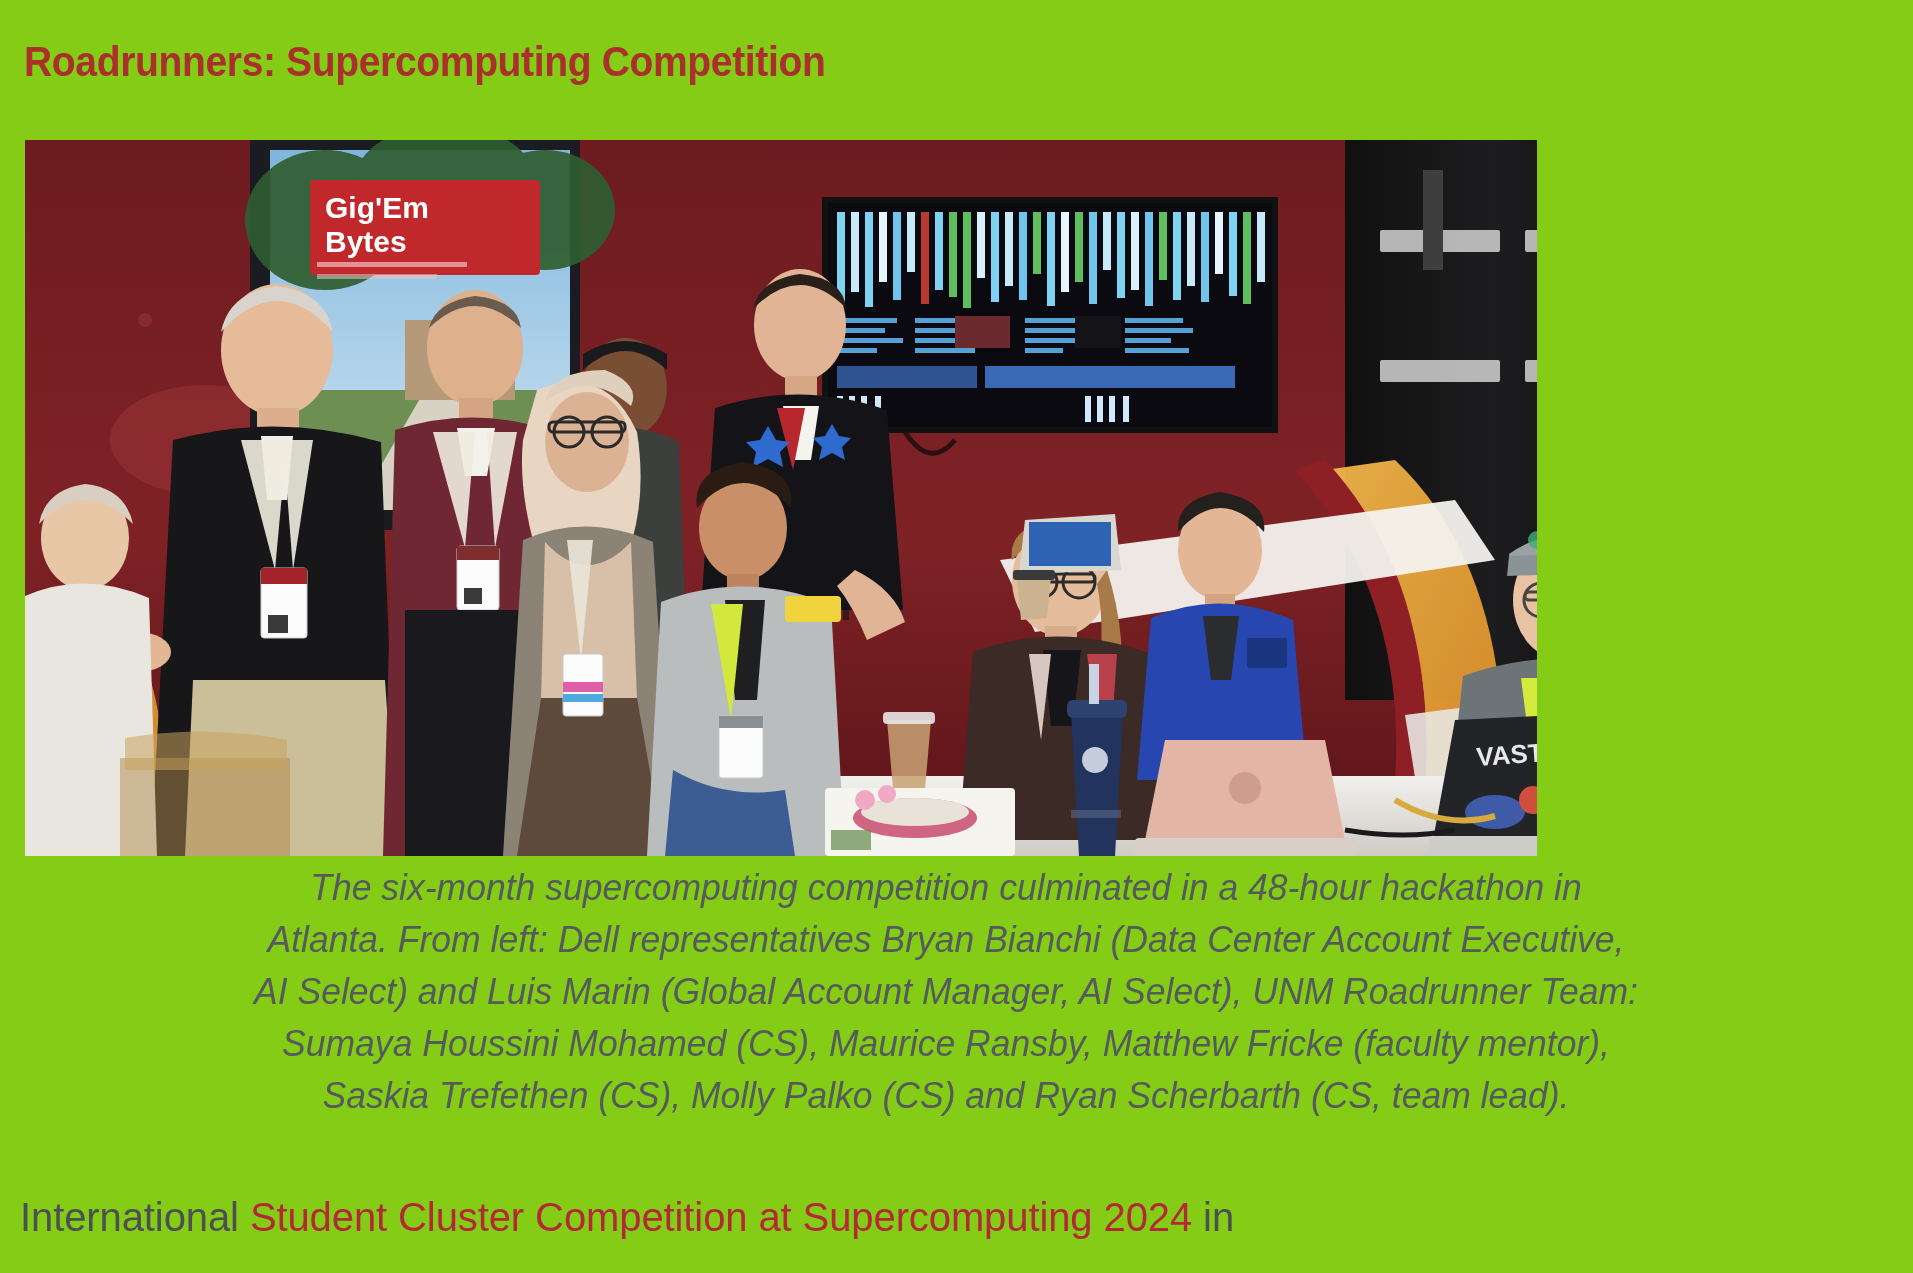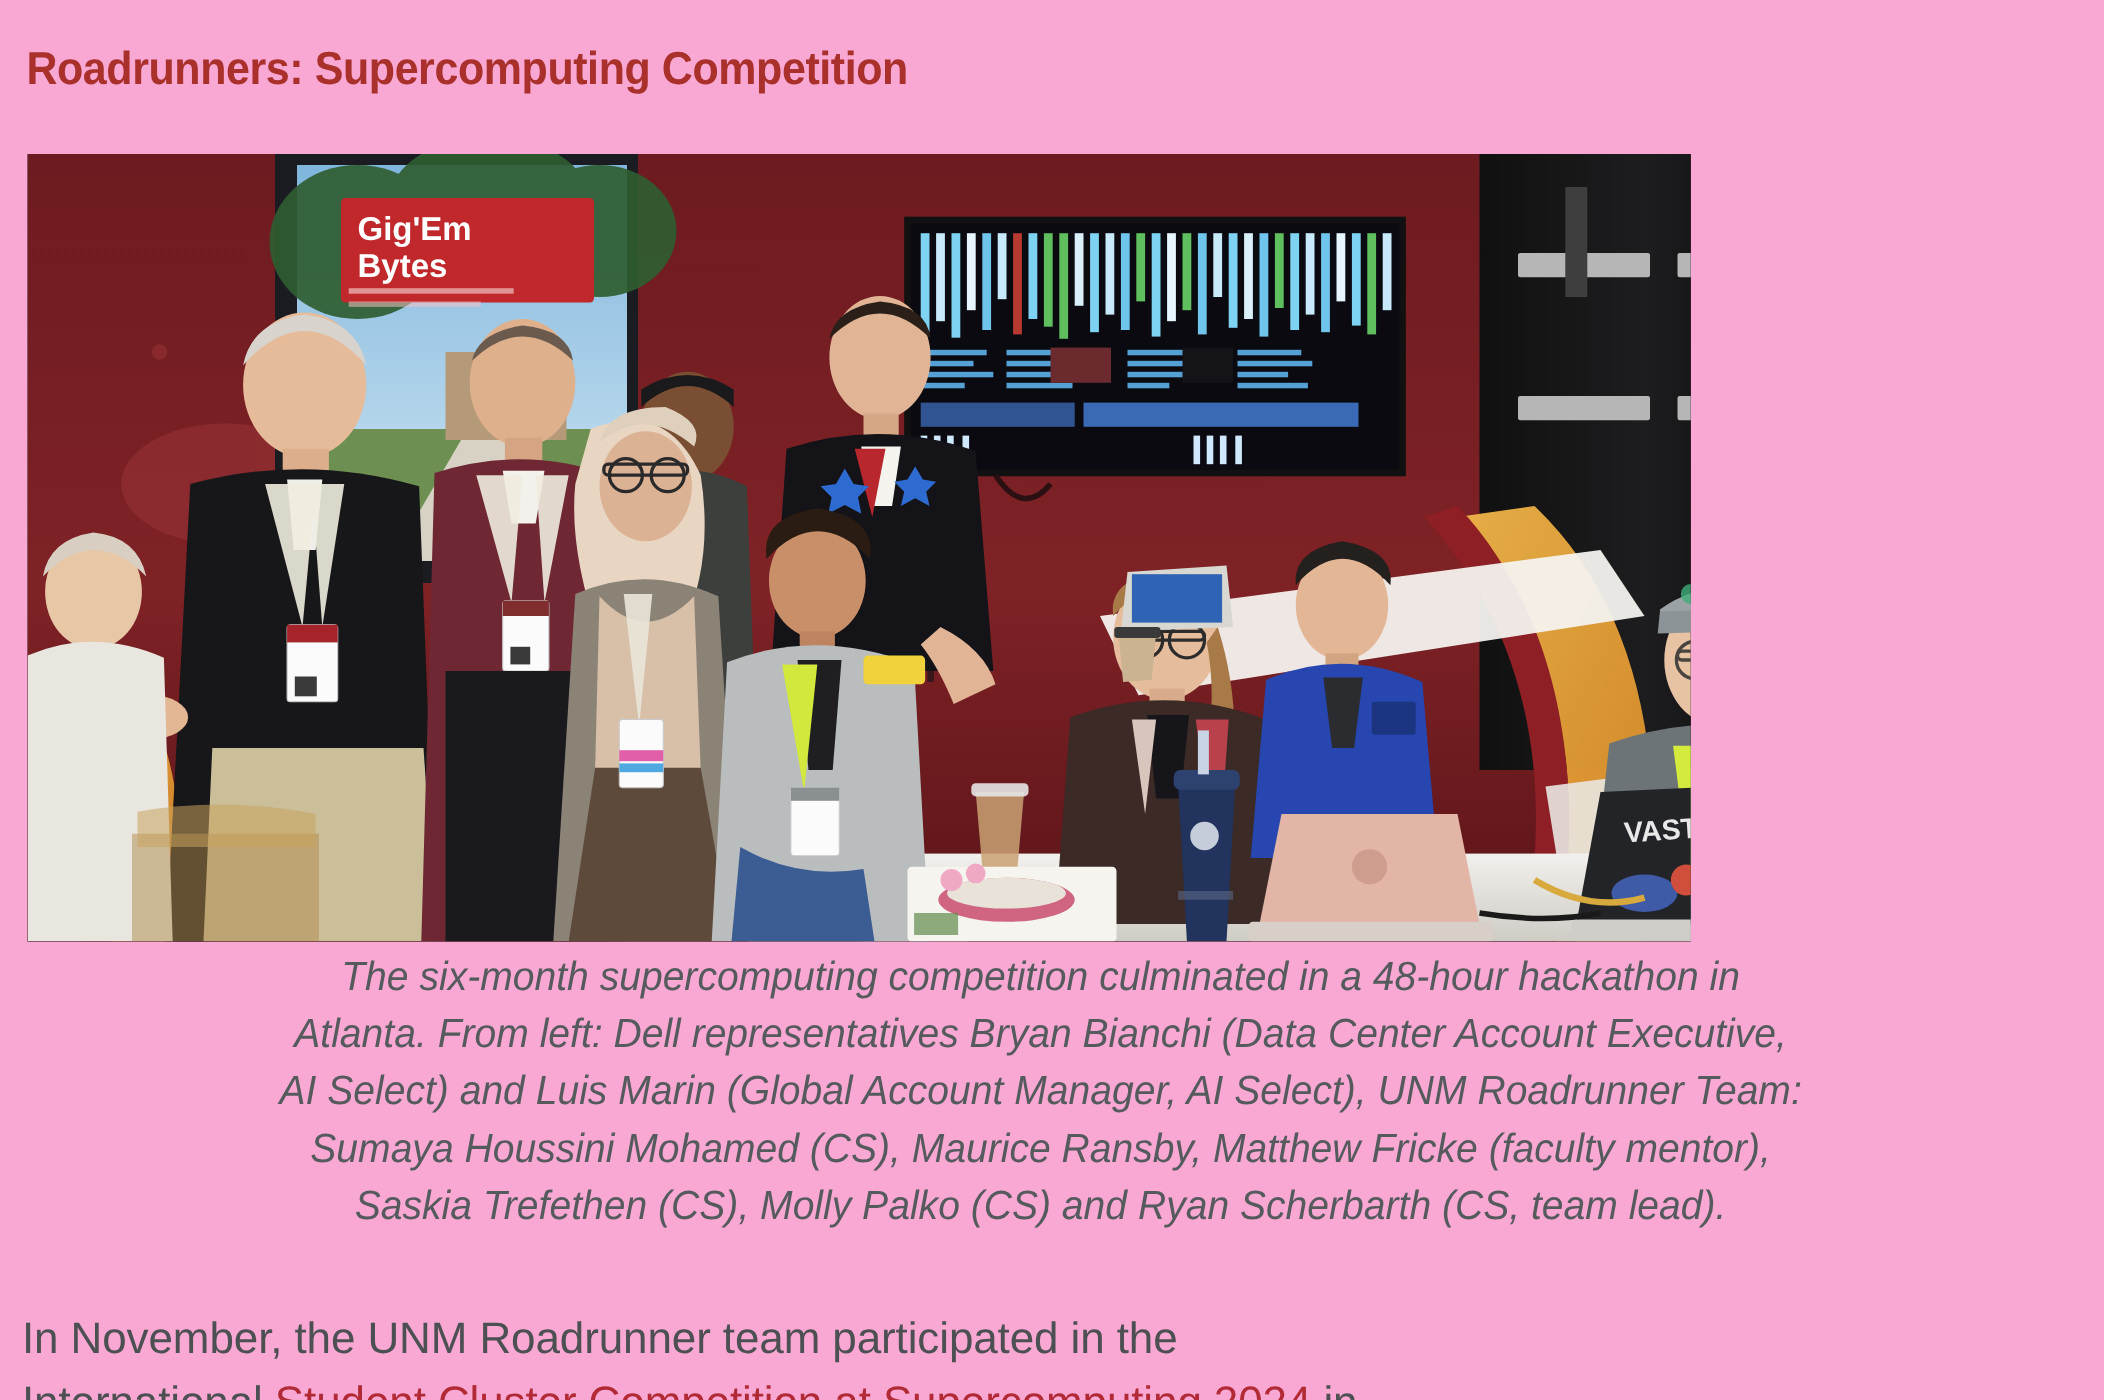--- a/index.html
+++ b/index.html
@@ -12,21 +12,21 @@
     height: 1273px;
     overflow: hidden;
     font-family: "Liberation Sans", sans-serif;
     -webkit-font-smoothing: antialiased;
   }
 
   .page {
     position: relative;
     width: 1913px;
     height: 1273px;
-    background: #f9a8d4;
+    background: #84cc16;
   }
 
   
   .article-title {
     position: absolute;
     left: 24px;
     top: 8px;
     width: 1600px;
     font-family: "Liberation Sans", sans-serif;
     font-weight: bold;
@@ -470,17 +470,16 @@
 
   <figcaption class="photo-caption">
     <span class="cap-line">The six-month supercomputing competition culminated in a 48-hour hackathon in</span>
     <span class="cap-line">Atlanta. From left: Dell representatives Bryan Bianchi (Data Center Account Executive,</span>
     <span class="cap-line">AI Select) and Luis Marin (Global Account Manager, AI Select), UNM Roadrunner Team:</span>
     <span class="cap-line">Sumaya Houssini Mohamed (CS), Maurice Ransby, Matthew Fricke (faculty mentor),</span>
     <span class="cap-line">Saskia Trefethen (CS), Molly Palko (CS) and Ryan Scherbarth (CS, team lead).</span>
   </figcaption>
 
   <p class="body-paragraph">
-    <span class="body-line">In November, the UNM Roadrunner team participated in the</span>
     <span class="body-line"><span>International </span><a href="#" class="inline-link">Student Cluster Competition at Supercomputing 2024</a><span> in</span></span>
   </p>
 
 </div>
 
 </body></html>

